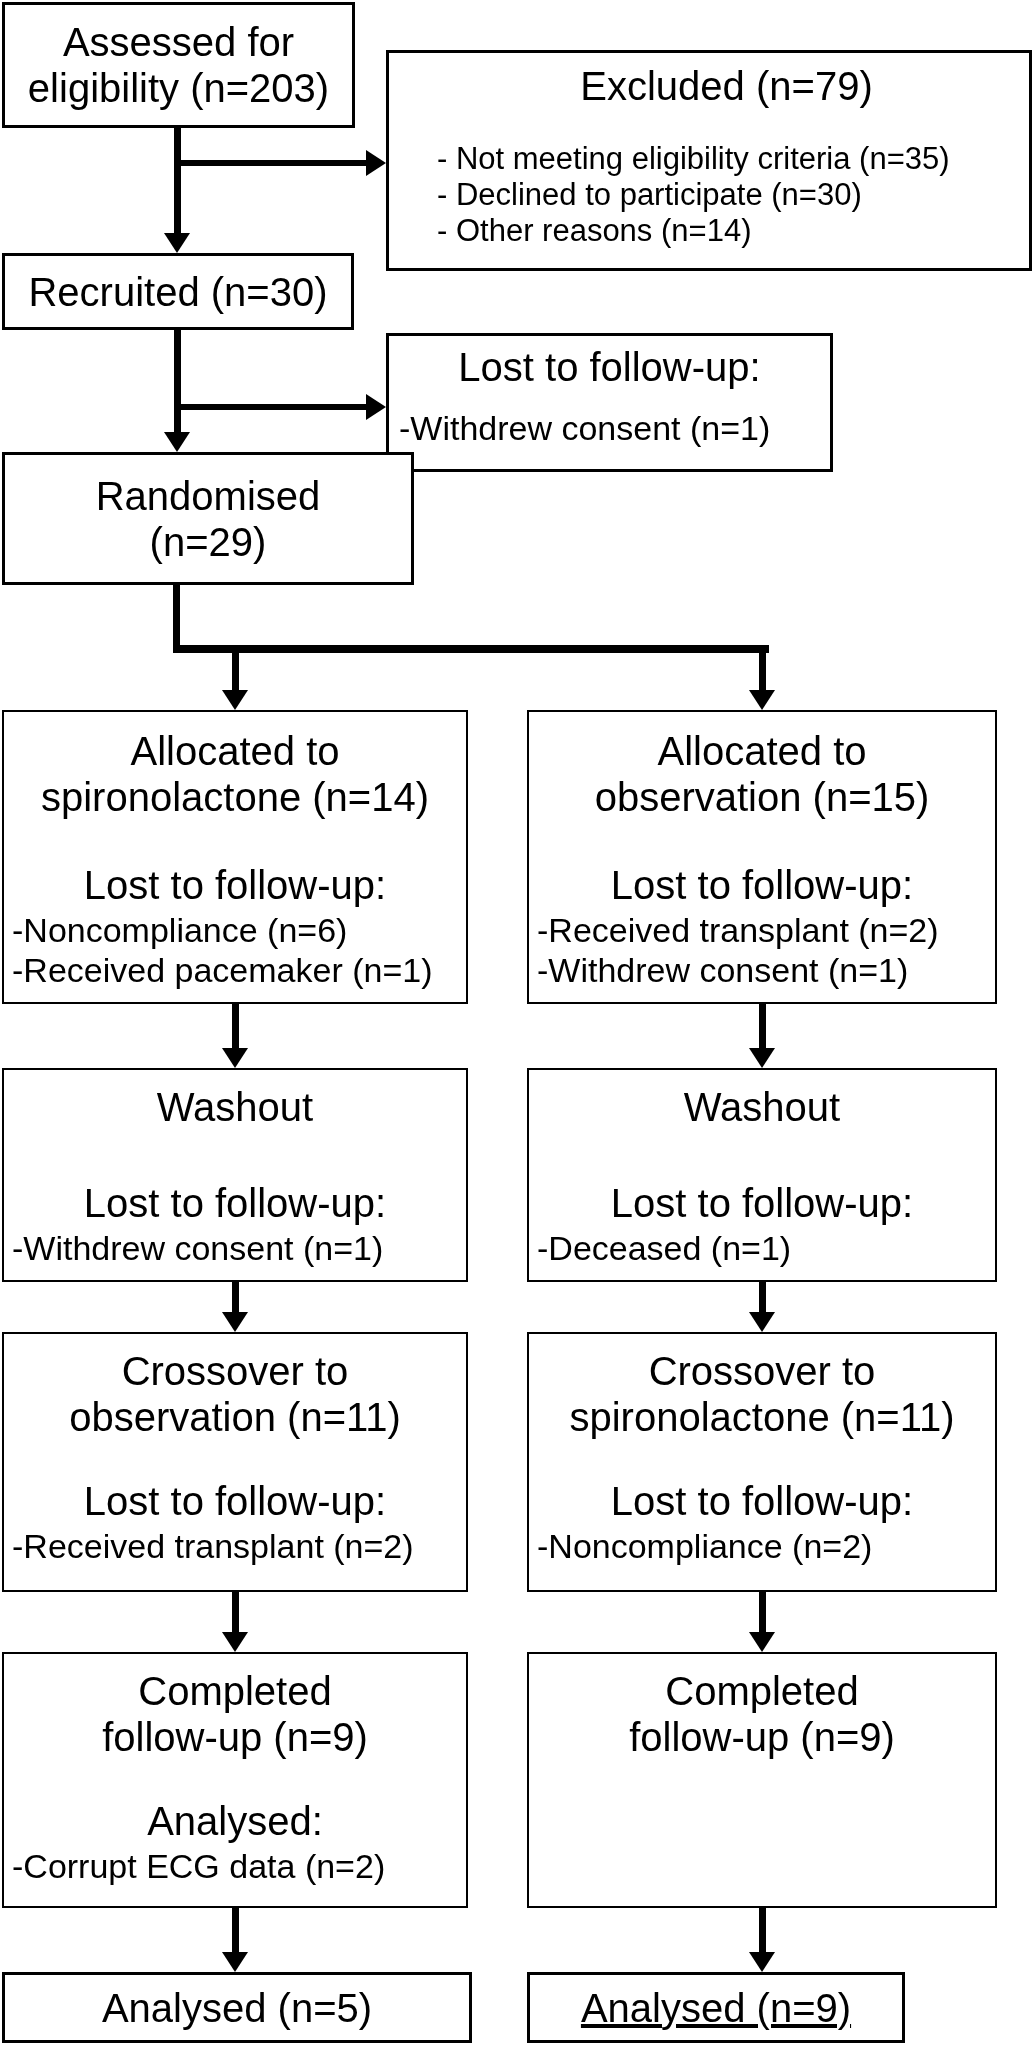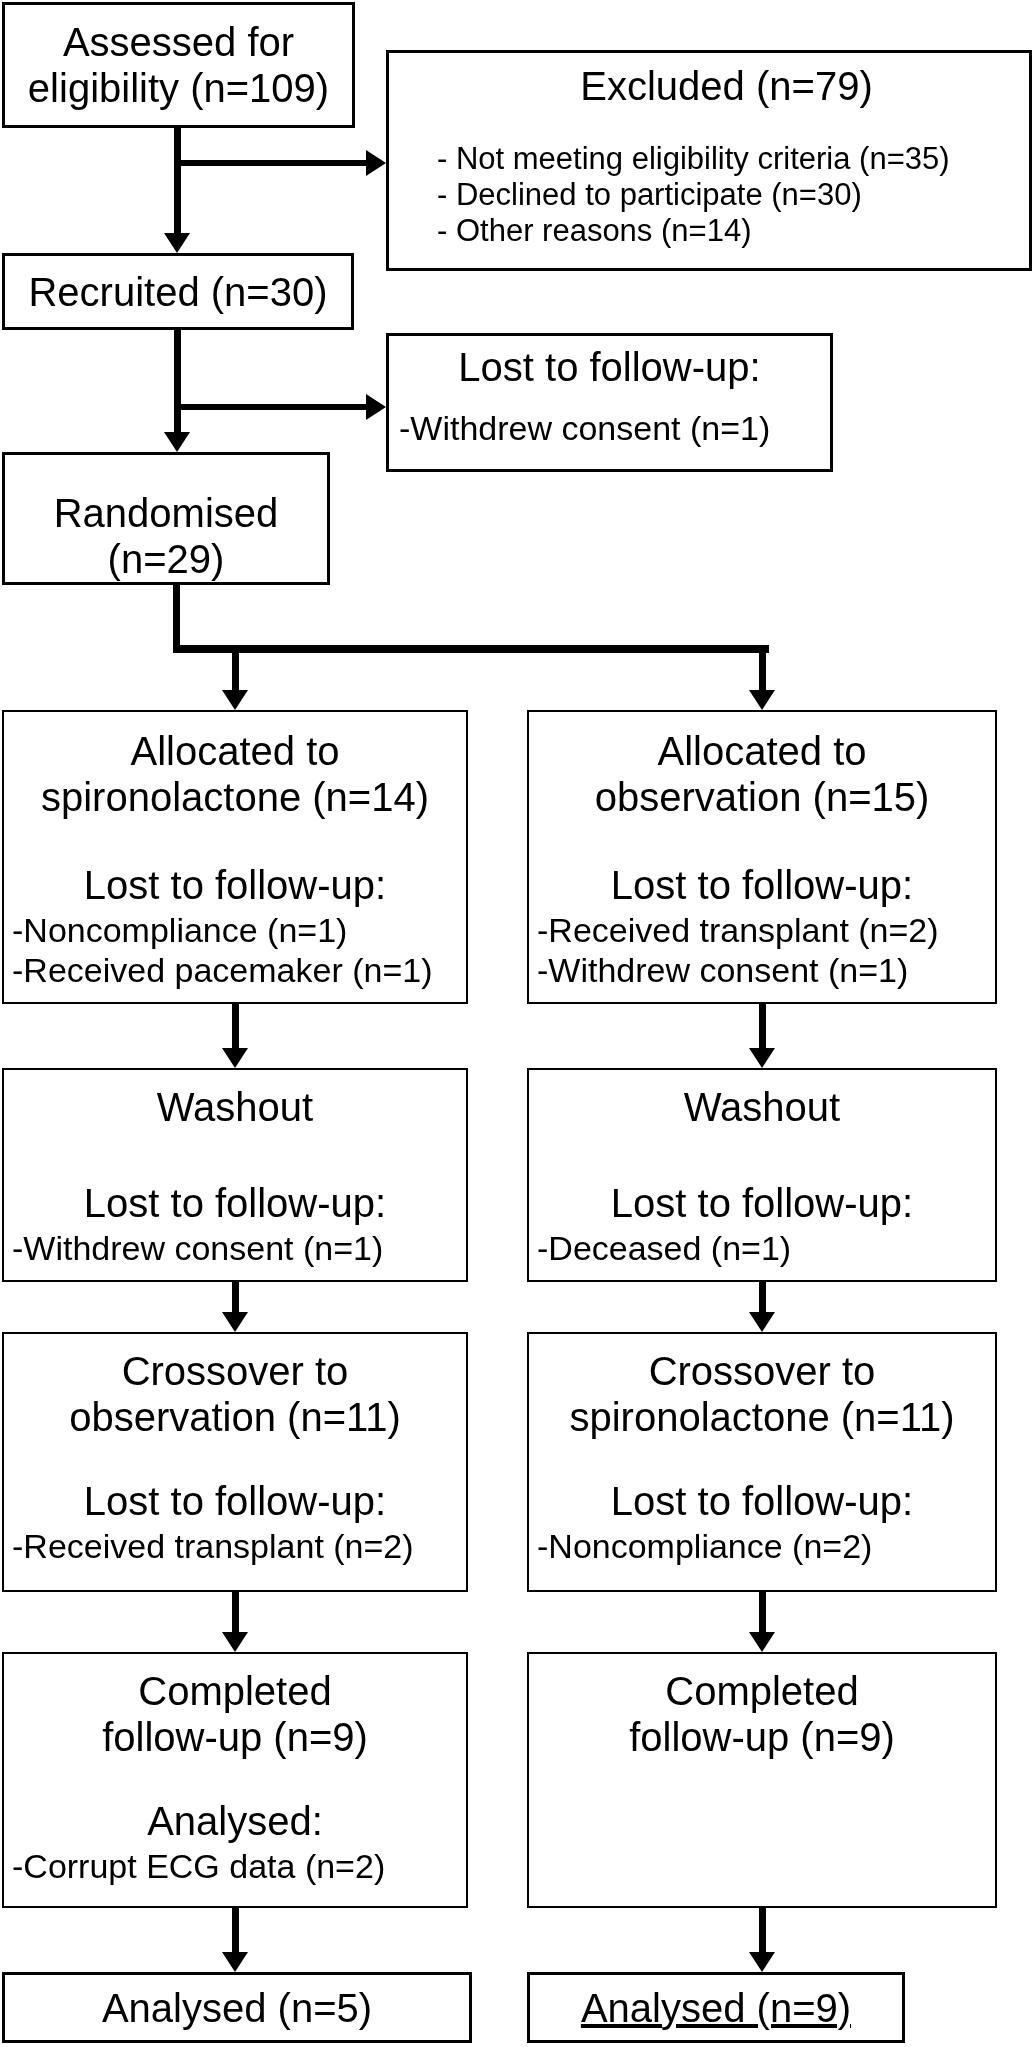--- a/index.html
+++ b/index.html
@@ -123,21 +123,21 @@
       <div class="shaft"></div>
       <div class="head"></div>
     </div>
   <div class="varrow" style="left:749px; top:1908px; height:64px;">
       <div class="shaft"></div>
       <div class="head"></div>
     </div>
 
   <div class="box b3 center" style="left:2px; top:2px; width:353px; height:126px;">
     <div class="title">Assessed for
-eligibility (n=109)</div>
+eligibility (n=203)</div>
   </div>
 
   <div class="box b3" style="left:386px; top:50px; width:646px; height:221px;padding-left:35px;">
     <div class="title" style="margin-top:10px;">Excluded (n=79)</div>
     <div class="bullets" style="margin-top:32px;">
       <div>- Not meeting eligibility criteria (n=35)</div>
       <div>- Declined to participate (n=30)</div>
       <div>- Other reasons (n=14)</div>
     </div>
   </div>
@@ -146,31 +146,31 @@
     <div class="title">Recruited (n=30)</div>
   </div>
 
   <div class="box b3" style="left:386px; top:333px; width:447px; height:139px;">
     <div class="title" style="margin-top:8px;">Lost to follow-up:</div>
     <div class="items" style="margin-top:18px; padding-left:10px;">
       <div>-Withdrew consent (n=1)</div>
     </div>
   </div>
 
-  <div class="box b3 center" style="left:2px; top:452px; width:328px; height:133px;justify-content:flex-end;">
+  <div class="box b3 center" style="left:2px; top:452px; width:412px; height:133px;">
     <div class="title">Randomised
 (n=29)</div>
   </div>
 
   <div class="box" style="left:2px; top:710px; width:466px; height:294px;">
     <div class="title" style="margin-top:16px;">Allocated to
 spironolactone (n=14)</div>
     <div class="subtitle" style="margin-top:42px;">Lost to follow-up:</div>
     <div class="items" style="margin-top:2px;">
-      <div>-Noncompliance (n=1)</div>
+      <div>-Noncompliance (n=6)</div>
       <div>-Received pacemaker (n=1)</div>
     </div>
   </div>
 
   <div class="box" style="left:527px; top:710px; width:470px; height:294px;">
     <div class="title" style="margin-top:16px;">Allocated to
 observation (n=15)</div>
     <div class="subtitle" style="margin-top:42px;">Lost to follow-up:</div>
     <div class="items" style="margin-top:2px;">
       <div>-Received transplant (n=2)</div>

